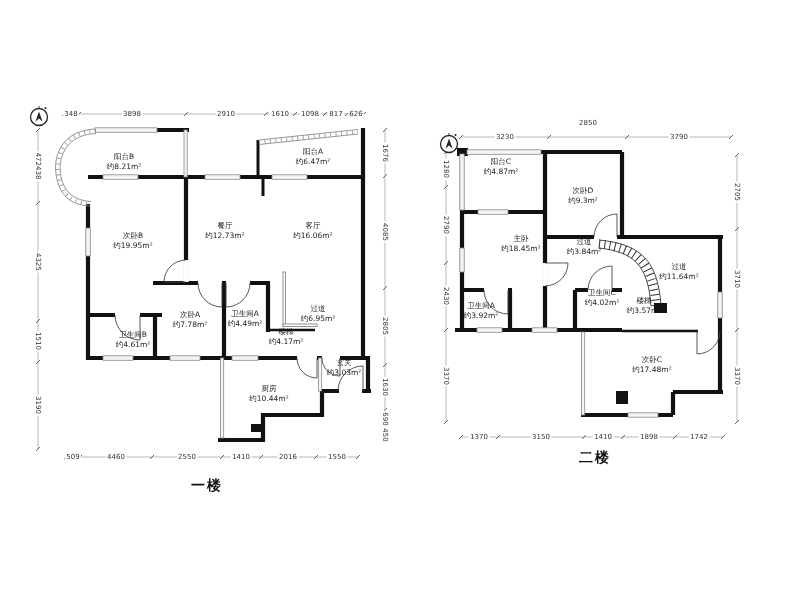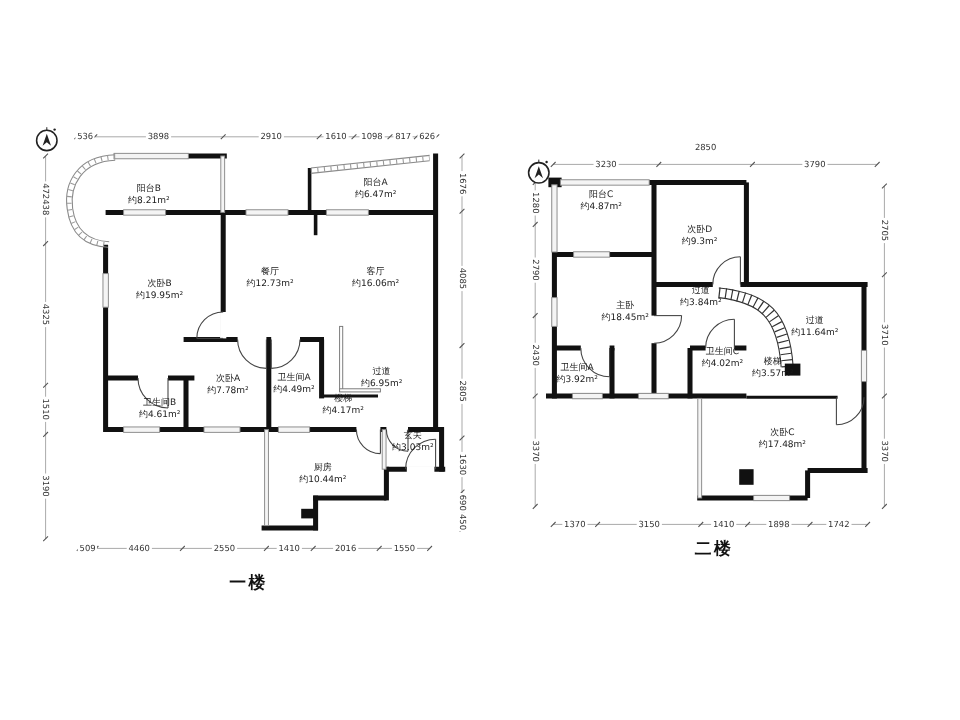--- a/index.html
+++ b/index.html
@@ -270,21 +270,21 @@
     </div>
 <div class="room" style="left:269px;top:394px">
   <div>厨房</div>
       <div>约10.44m²</div>
     </div>
 <div class="room" style="left:344px;top:368px">
   <div>玄关</div>
       <div>约3.03m²</div>
     </div>
 
-<div class="dim" style="left:71px;top:114px">536</div>
+<div class="dim" style="left:71px;top:114px">348</div>
 <div class="dim" style="left:132px;top:114px">3898</div>
 <div class="dim" style="left:226px;top:114px">2910</div>
 <div class="dim" style="left:280px;top:114px">1610</div>
 <div class="dim" style="left:310px;top:114px">1098</div>
 <div class="dim" style="left:336px;top:114px">817</div>
 <div class="dim" style="left:356px;top:114px">626</div>
 
 <div class="dim" style="left:73px;top:457px">509</div>
 <div class="dim" style="left:116px;top:457px">4460</div>
 <div class="dim" style="left:187px;top:457px">2550</div>
@@ -307,21 +307,21 @@
 <div class="title" style="left:207px;top:486px">一楼</div>
 
 <div class="room" style="left:501px;top:167px">
   <div>阳台C</div>
       <div>约4.87m²</div>
     </div>
 <div class="room" style="left:583px;top:196px">
   <div>次卧D</div>
       <div>约9.3m²</div>
     </div>
-<div class="room" style="left:521px;top:259px">
+<div class="room" style="left:521px;top:244px">
   <div>主卧</div>
       <div>约18.45m²</div>
     </div>
 <div class="room" style="left:584px;top:247px">
   <div>过道</div>
       <div>约3.84m²</div>
     </div>
 <div class="room" style="left:481px;top:311px">
   <div>卫生间A</div>
       <div>约3.92m²</div>

